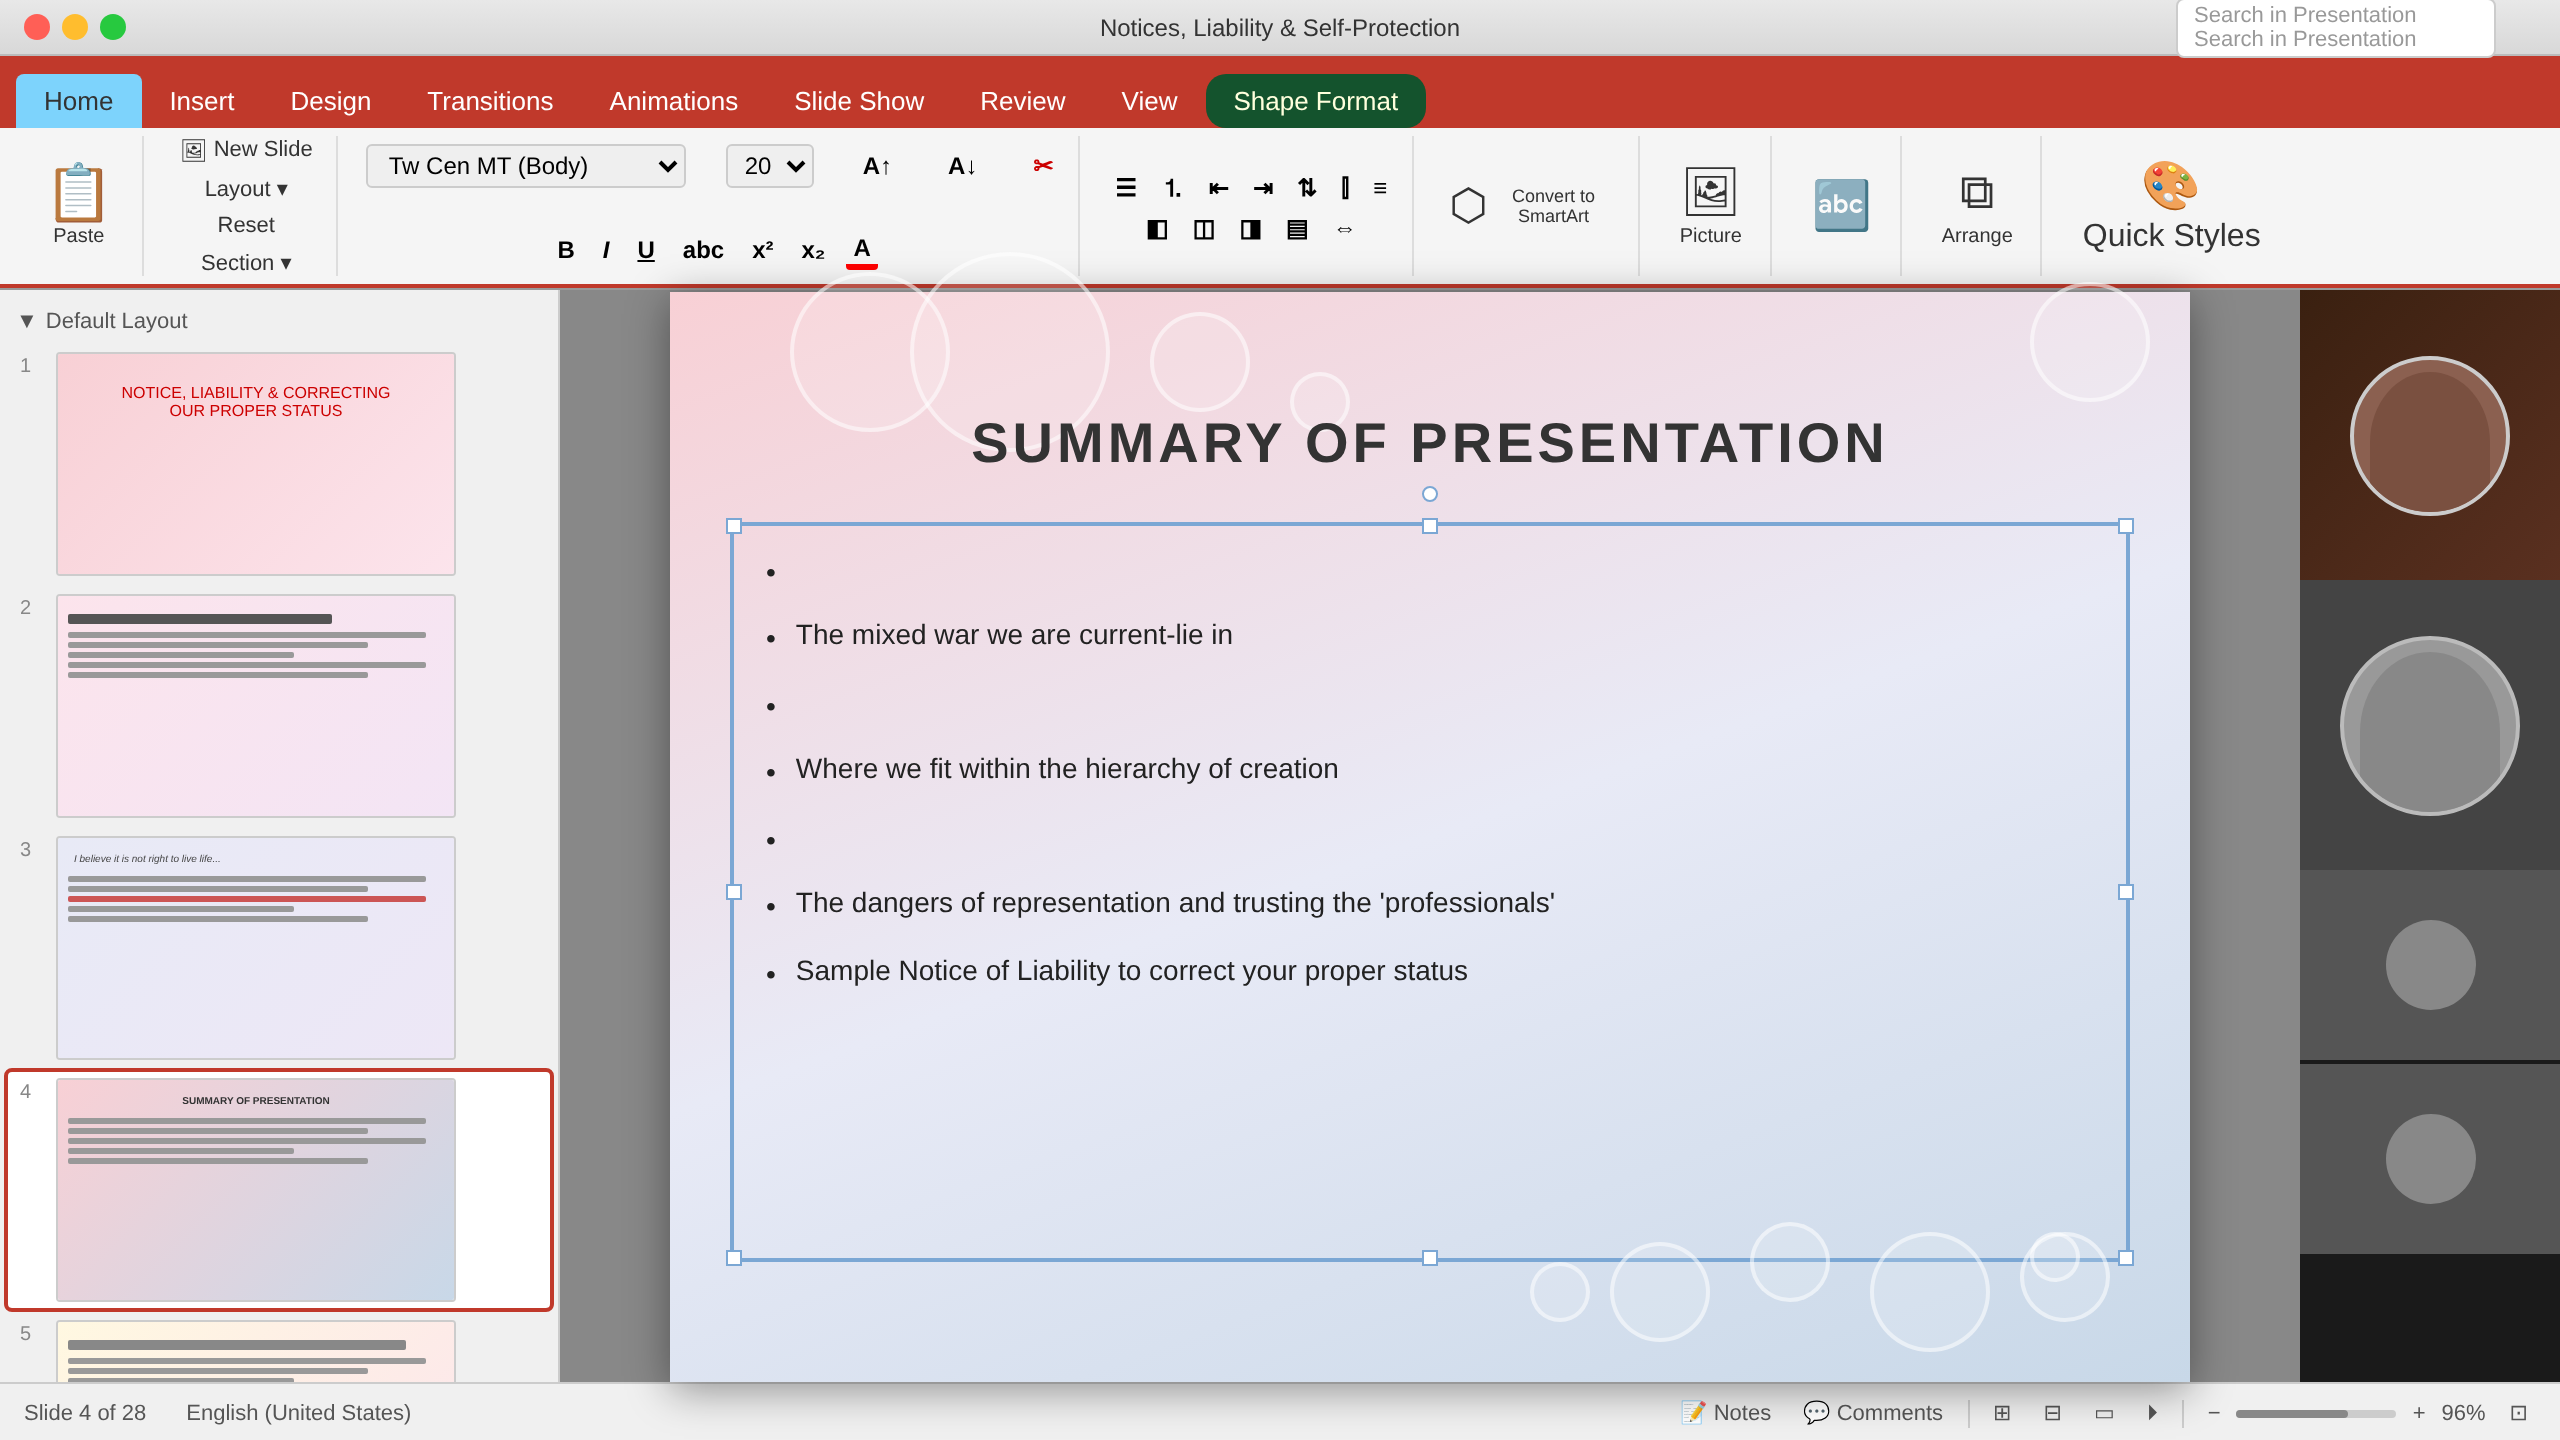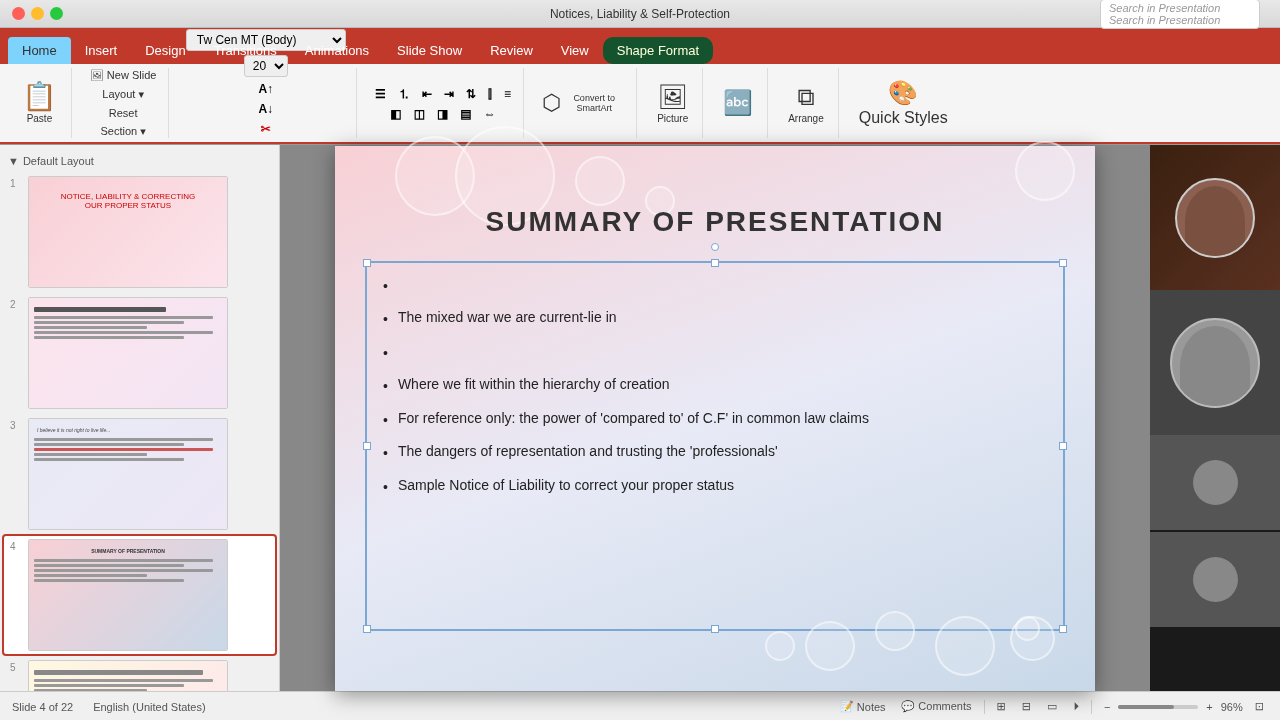--- a/index.html
+++ b/index.html
@@ -29,29 +29,28 @@
     }
     .wc-close { background: #ff5f56; }
     .wc-min { background: #ffbd2e; }
     .wc-max { background: #27c93f; }
     #titlebar .title-text {
       font-size: 12px;
       color: #333;
     }
     #titlebar .search-bar {
       position: absolute;
-      right: 20px;
+      right: 32px;
       background: white;
       border: 1px solid #ccc;
       border-radius: 4px;
       padding: 2px 8px;
       font-size: 11px;
       color: #999;
       width: 160px;
-      font-style: italic;
     }
 
     
     #ribbon {
       background: #c0392b;
       border-bottom: 1px solid #999;
     }
     #tabs-bar {
       display: flex;
       align-items: flex-end;
@@ -104,23 +103,22 @@
       color: #333;
       padding: 2px 4px;
       border-radius: 3px;
       display: flex;
       align-items: center;
       gap: 3px;
     }
     .font-selector {
       display: flex;
       align-items: center;
-      gap: 4px;
+      gap: 20px;
       margin-bottom: 20px;
-      flex-direction: column;
     }
     .font-select-box {
       border: 1px solid #ccc;
       padding: 2px 6px;
       font-size: 12px;
       border-radius: 3px;
       width: 160px;
     }
     .font-size-box {
       border: 1px solid #ccc;
@@ -639,21 +637,20 @@
         </div>
         <div class="bullet-item">
           <span class="bullet-dot">•</span>
         </div>
         <div class="bullet-item">
           <span class="bullet-dot">•</span>
           <span>Where we fit within the hierarchy of creation</span>
         </div>
         <div class="bullet-item">
           <span class="bullet-dot">•</span>
-          <span>For reference only: the power of 'compared to' of C.F' in common law claims</span>
         </div>
         <div class="bullet-item">
           <span class="bullet-dot">•</span>
           <span>The dangers of representation and trusting the 'professionals'</span>
         </div>
         <div class="bullet-item">
           <span class="bullet-dot">•</span>
           <span>Sample Notice of Liability to correct your proper status</span>
         </div>
       </div>
@@ -694,21 +691,21 @@
     <div class="video-feed" style="height:95px;background:#555;margin-top:2px;">
       <div class="avatar-placeholder">
         <div class="avatar-circle small"></div>
       </div>
     </div>
   </div>
 </div>
 
 <div id="statusbar">
   <div class="status-left">
-    <span>Slide 4 of 22</span>
+    <span>Slide 4 of 28</span>
     <span>English (United States)</span>
   </div>
   <div class="status-right">
     <button class="status-btn notes-btn">
       <span>📝</span>
       <span>Notes</span>
     </button>
     <button class="status-btn">
       <span>💬</span>
       <span>Comments</span>

